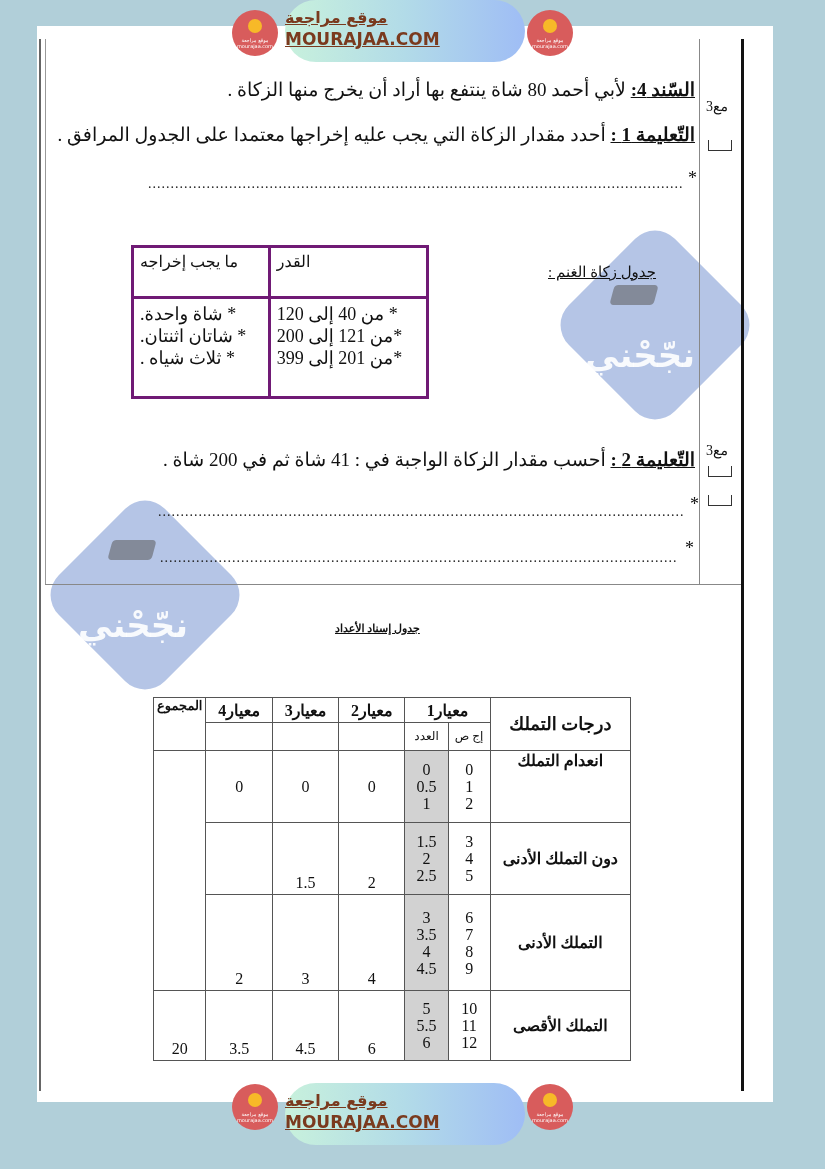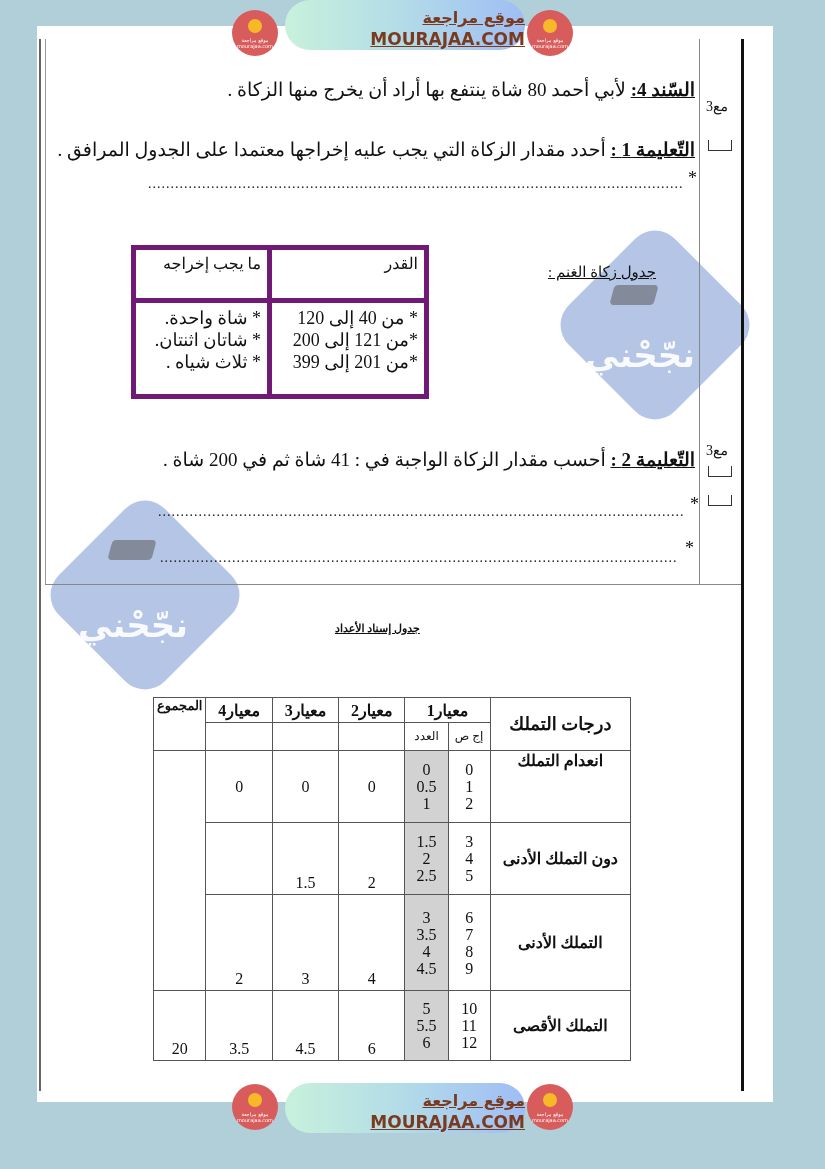--- a/index.html
+++ b/index.html
@@ -27,44 +27,44 @@
   .lbl { font-weight:bold; text-decoration:underline; }
   .dots { position:absolute; font-size:14px; letter-spacing:1px; color:#222; white-space:nowrap; overflow:hidden; }
   .star { position:absolute; font-size:18px; }
 
   .margin-mark { position:absolute; font-size:14px; }
   .bracket { position:absolute; width:22px; height:10px; border-left:1px solid #333; border-right:1px solid #333; border-bottom:1px solid #333; }
 
   
   table.sheep { position:absolute; left:131px; top:245px; width:298px; height:154px;
     border-collapse:collapse; direction:rtl; font-size:18px; }
-  table.sheep td { border:5px solid #701a75; vertical-align:top; padding:4px 6px; text-align:right; }
+  table.sheep td { border:3px solid #701a75; vertical-align:top; padding:4px 6px; text-align:left; }
   table.sheep td.h { height:40px; font-size:16px; }
   .sheep-title { position:absolute; left:548px; top:263px; font-size:15px; text-decoration:underline; direction:rtl; }
 
   
   .grade-title { position:absolute; left:335px; top:622px; font-size:11px; font-weight:bold; text-decoration:underline; direction:rtl; }
   table.grade { position:absolute; left:153px; top:697px; width:478px; border-collapse:collapse;
     direction:rtl; font-size:16px; }
   table.grade td { border:1px solid #555; text-align:center; padding:0 3px; }
   table.grade td.level { font-weight:bold; font-size:16px; width:146px; }
   table.grade td.shade { background:#d2d2d2; }
   .stack div { line-height:17px; }
   .bottom { vertical-align:bottom; padding-bottom:2px !important; }
 
   
   .wm { position:absolute; width:150px; height:150px; background:rgba(120,150,210,0.55);
     transform:rotate(45deg); border-radius:28px; }
   .wm-text { position:absolute; color:rgba(255,255,255,0.9); font-size:34px; font-weight:bold; font-family:"DejaVu Sans", sans-serif; direction:rtl;text-align:right; }
   .wm-cap { position:absolute; width:44px; height:20px; background:rgba(90,90,90,0.55); border-radius:4px; transform:skewX(-15deg); }
 
   
-  .badge-pill { position:absolute; width:240px; height:50px; border-radius:31px;
+  .badge-pill { position:absolute; width:240px; height:62px; border-radius:31px;
     background:linear-gradient(90deg,#c8f1dc 0%, #b2dbe8 50%, #9fbdf5 100%);
-    text-align:right; color:#7a3a1e; font-family:"DejaVu Sans", sans-serif; font-weight:bold; }
+    text-align:left; color:#7a3a1e; font-family:"DejaVu Sans", sans-serif; font-weight:bold; }
   .badge-pill .ar { font-size:16px; text-decoration:underline; margin-top:8px; direction:rtl; }
   .badge-pill .en { font-size:17px; text-decoration:underline; margin-top:2px; }
   .badge-circle { position:absolute; width:46px; height:46px; border-radius:50%; background:#d85c5c; }
   .badge-circle .dot { position:absolute; left:16px; top:9px; width:14px; height:14px; border-radius:50%; background:#f7b928; }
   .badge-circle .t { position:absolute; left:0; top:27px; width:46px; text-align:center; font-size:5px; color:#fff; font-family:"DejaVu Sans", sans-serif; }
 </style>
 </head>
 <body>
 
 <div class="page"></div>
@@ -85,21 +85,21 @@
 <div class="margin-mark rtl" style="left:706px;top:98px;">مع3</div>
 <div class="bracket" style="left:708px;top:140px;"></div>
 <div class="margin-mark rtl" style="left:706px;top:442px;">مع3</div>
 <div class="bracket" style="left:708px;top:466px;"></div>
 <div class="bracket" style="left:708px;top:495px;"></div>
 
 <div class="line rtl" style="right:130px;top:78px;text-align:center;">
   <span class="lbl">السّند 4:</span>
   <span>لأبي أحمد 80 شاة ينتفع بها أراد أن يخرج منها الزكاة .</span>
 </div>
-<div class="line rtl" style="right:130px;top:138px;">
+<div class="line rtl" style="right:130px;top:123px;">
   <span class="lbl">التّعليمة 1 :</span>
   <span>أحدد مقدار الزكاة التي يجب عليه إخراجها معتمدا على الجدول المرافق .</span>
 </div>
 <div class="star" style="left:688px;top:168px;">*</div>
 <div class="dots" style="left:148px;top:176px;width:535px;">..............................................................................................................................</div>
 
 <div class="sheep-title">جدول زكاة الغنم :</div>
 <table class="sheep">
   <tbody>
       <tr>

